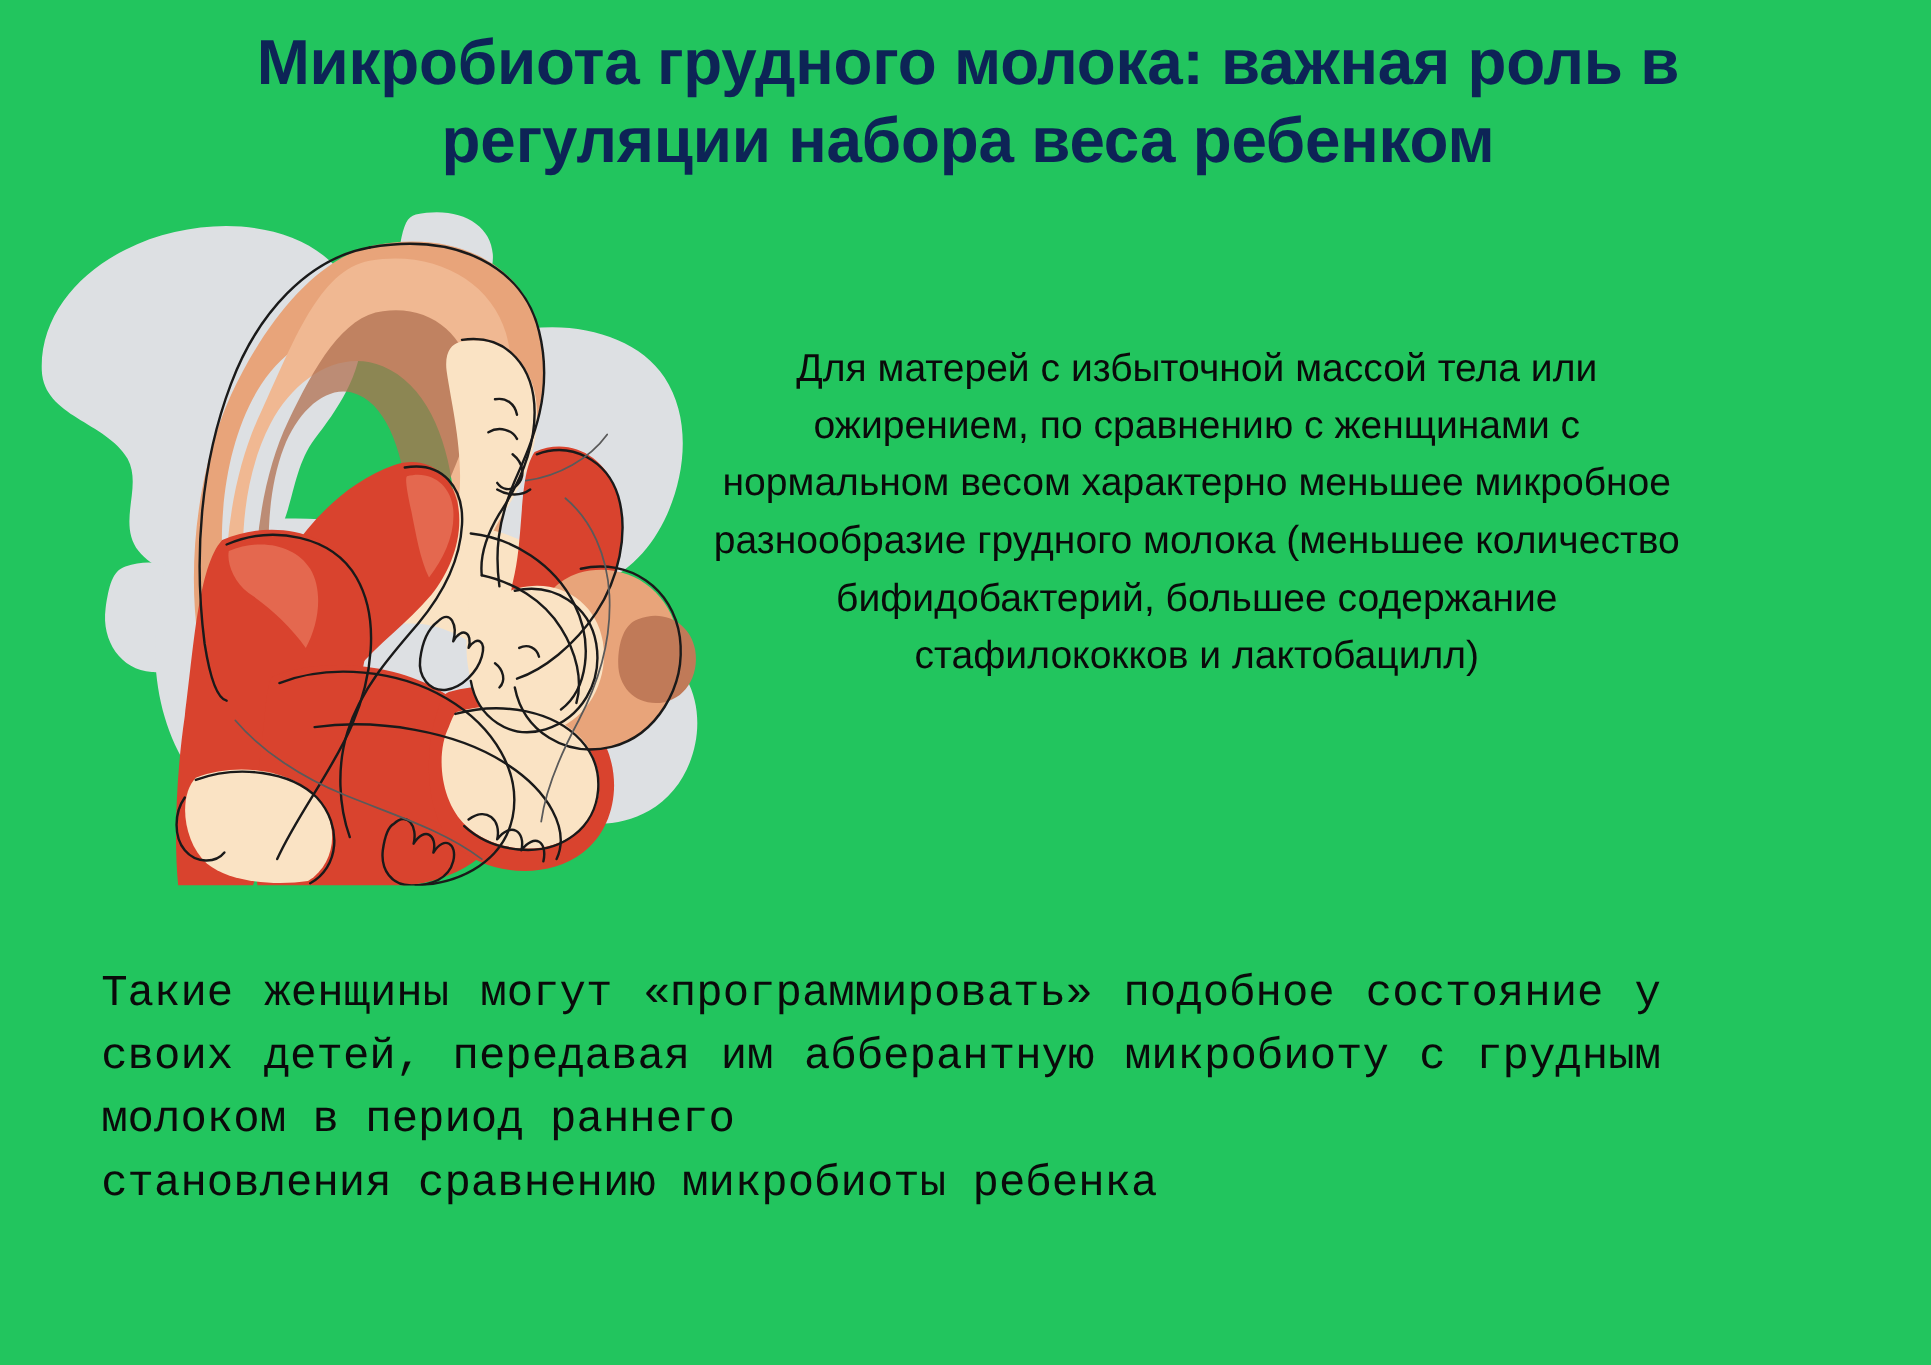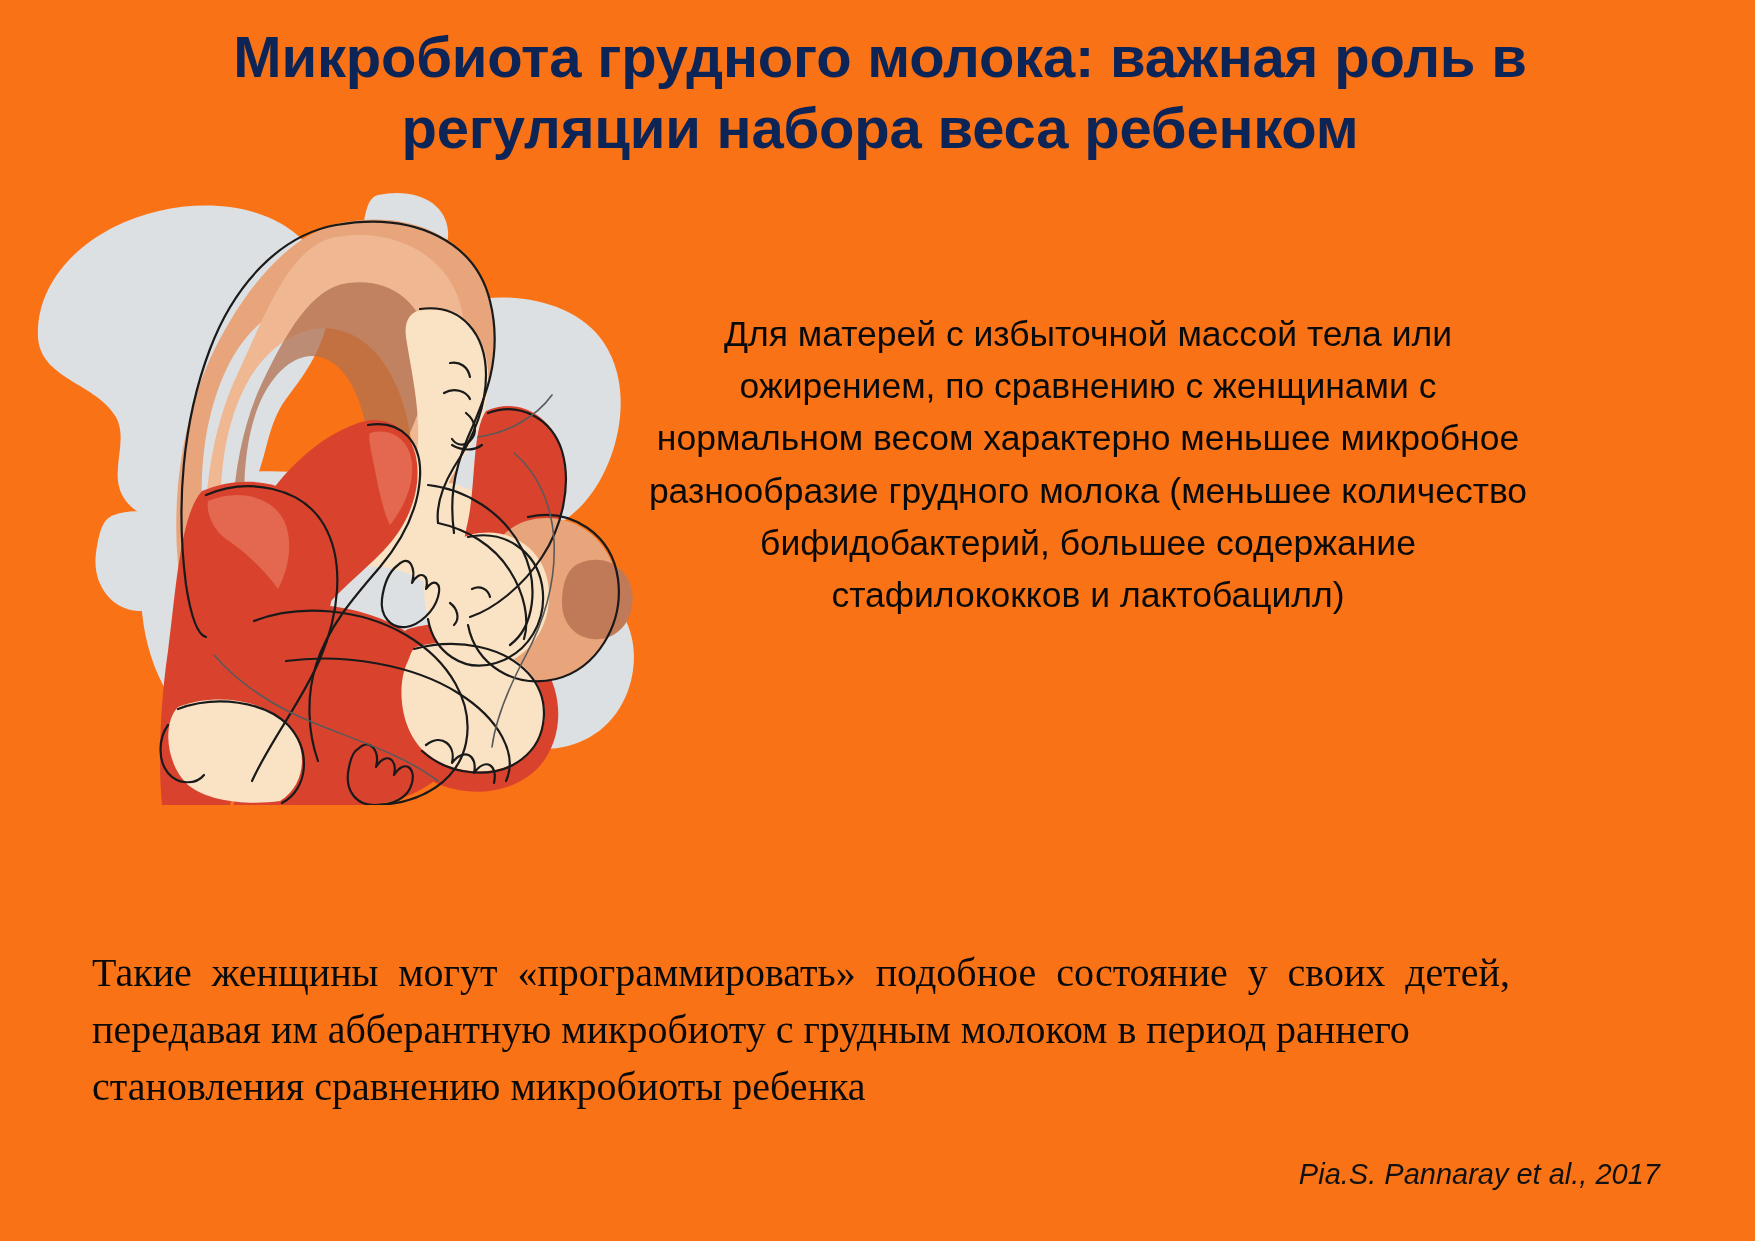--- a/index.html
+++ b/index.html
@@ -13,21 +13,21 @@
     height: 1241px;
     position: relative;
     overflow: hidden;
     font-family: "Liberation Sans", "DejaVu Sans", sans-serif;
     -webkit-font-smoothing: antialiased;
   }
 
   .slide {
     position: absolute;
     inset: 0;
-    background: #f97316;
+    background: #22c55e;
   }
 
   
   .title {
     position: absolute;
     left: 110px;
     top: 22px;
     width: 1540px;
     text-align: center;
     color: #0d2456;
@@ -63,28 +63,28 @@
     font-size: 35.5px;
     line-height: 1.47;
     font-family: "Liberation Sans", "DejaVu Sans", sans-serif;
     font-weight: 400;
   }
 
   
   .bottom-para {
     position: absolute;
     left: 92px;
-    top: 944px;
+    top: 876px;
     width: 1418px;
     text-align: justify;
     text-align-last: left;
     color: #0a0a0a;
     font-size: 40px;
     line-height: 1.43;
-    font-family: Liberation Serif, serif;
+    font-family: Liberation Mono, monospace;
     font-weight: 400;
   }
   .bottom-para .lastline {
     text-align: left;
   }
 
   
   .citation {
     position: absolute;
     left: 600px;
@@ -247,15 +247,14 @@
     </svg>
   </div>
 
   <div class="right-para">Для матерей с избыточной массой тела или ожирением, по сравнению с женщинами с нормальном весом характерно меньшее микробное разнообразие грудного молока (меньшее количество бифидобактерий, большее содержание стафилококков и лактобацилл)</div>
 
   <div class="bottom-para">
     <span>Такие женщины могут «программировать» подобное состояние у своих детей, передавая им абберантную микробиоту с грудным молоком в период раннего</span>
     <div class="lastline">становления сравнению  микробиоты ребенка</div>
   </div>
 
-  <div class="citation">Pia.S. Pannaray et al., 2017</div>
 
 </div>
 
 </body></html>

